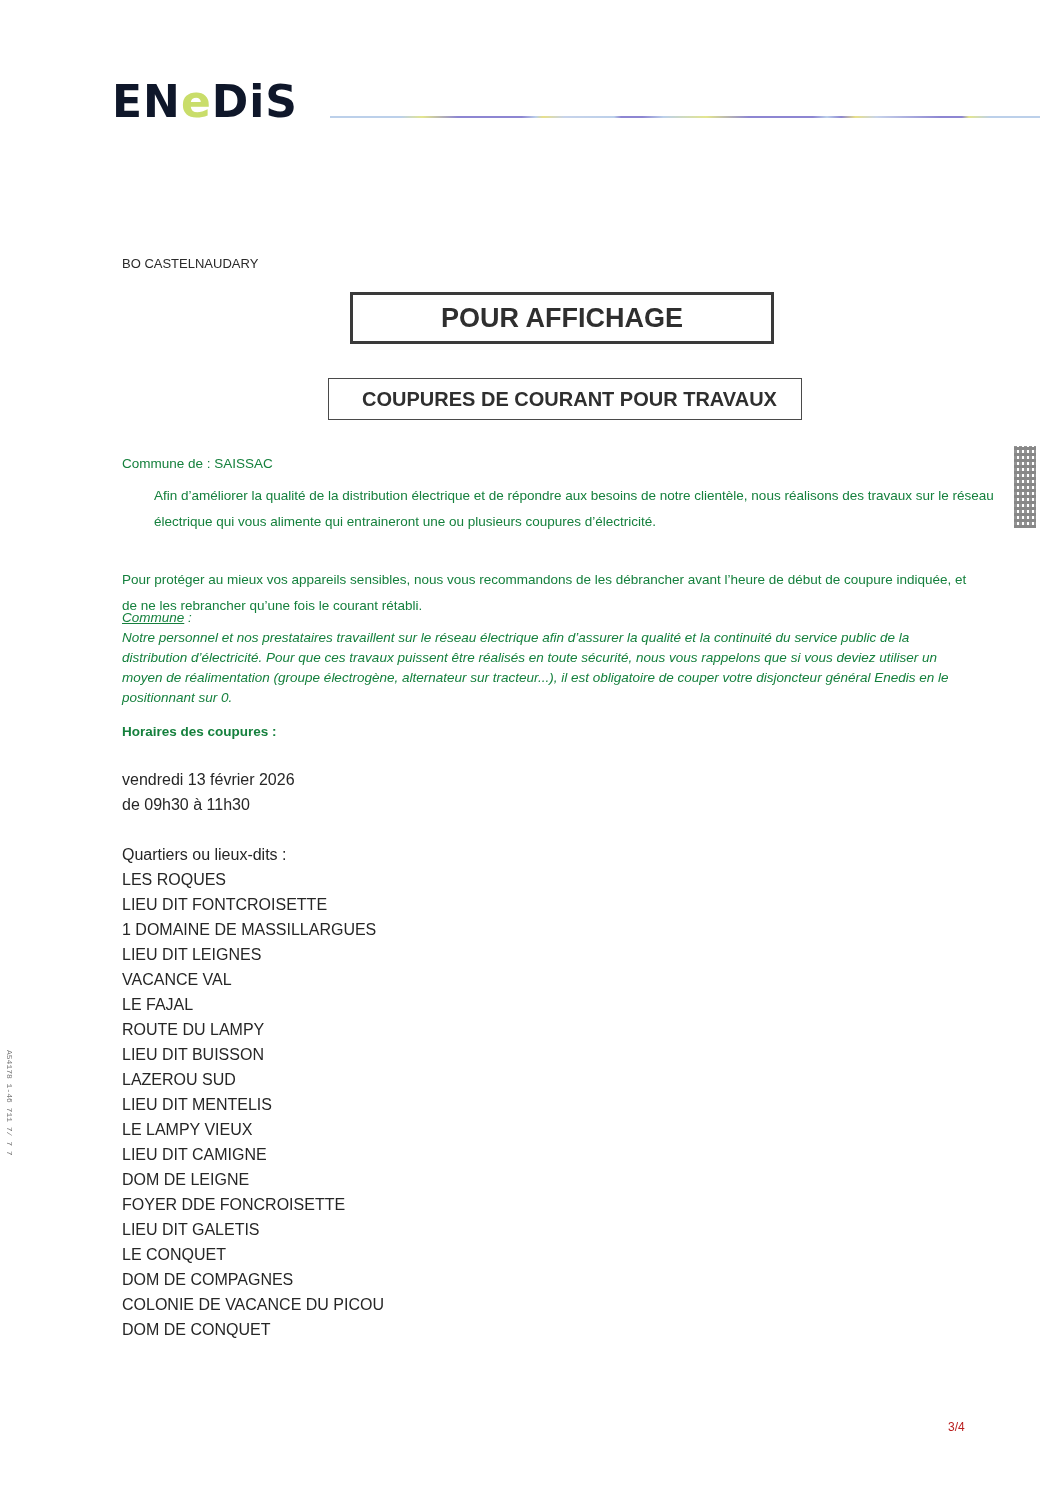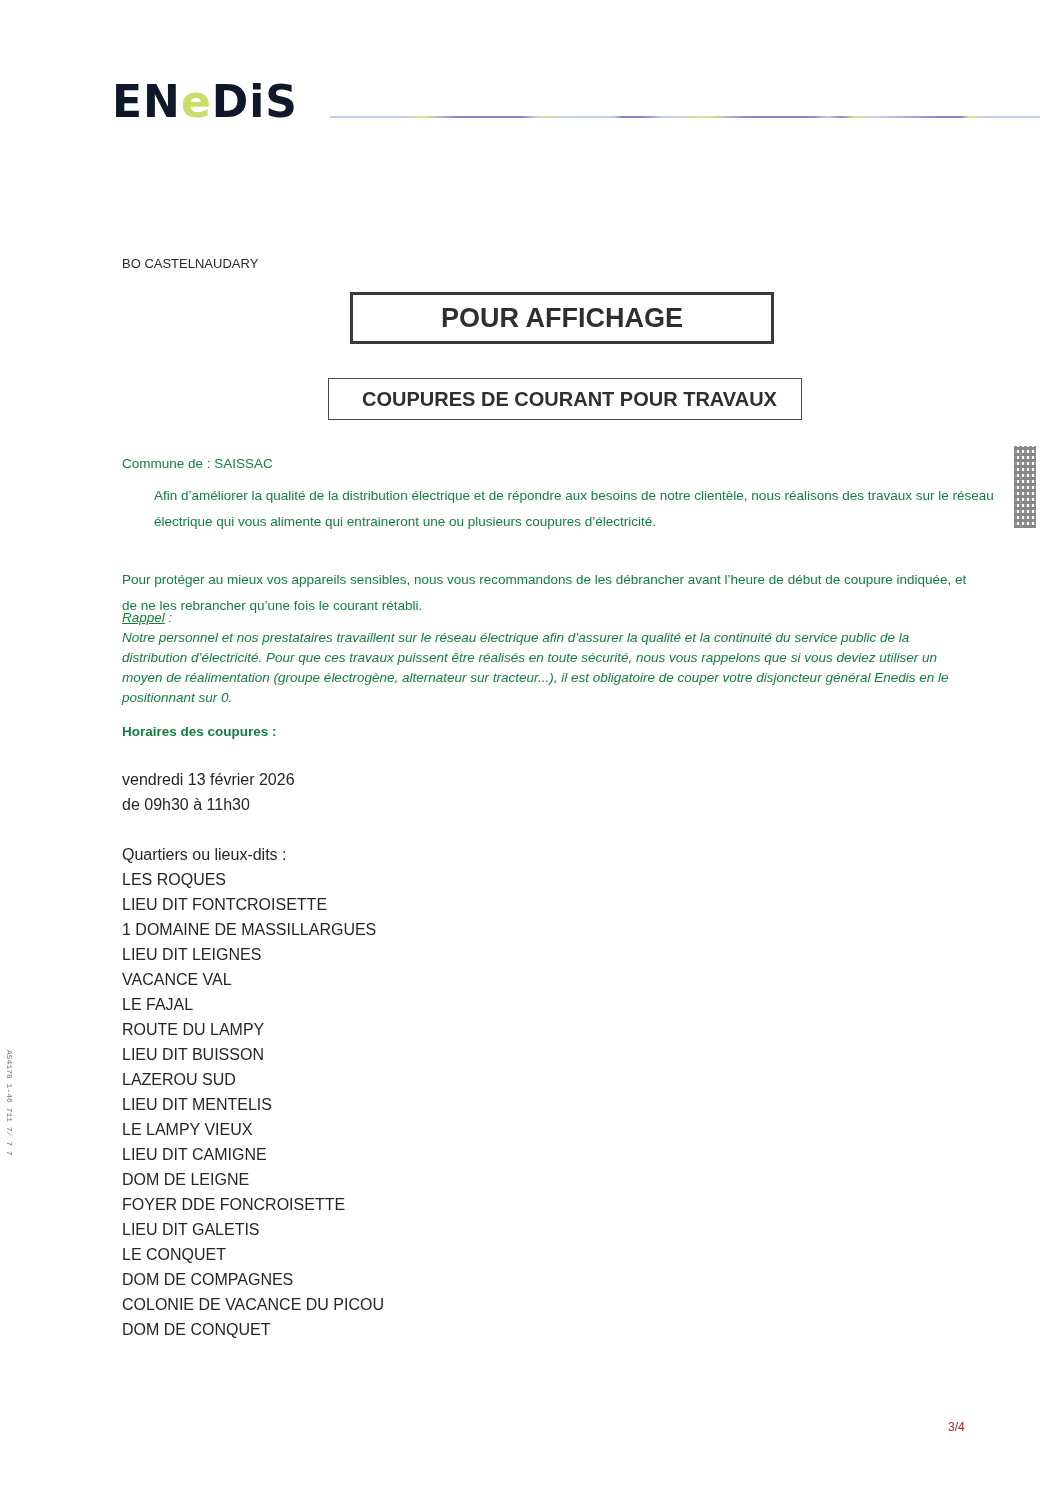--- a/index.html
+++ b/index.html
@@ -64,21 +64,21 @@
   <span>COUPURES DE COURANT POUR TRAVAUX</span>
 </div>
 
 <div class="abs qr"></div>
 
 <div class="abs body-text commune">Commune de : SAISSAC</div>
 <div class="abs body-text para1">Afin d’améliorer la qualité de la distribution électrique et de répondre aux besoins de notre clientèle, nous réalisons des travaux sur le réseau électrique qui vous alimente qui entraineront une ou plusieurs coupures d’électricité.</div>
 <div class="abs body-text para2">Pour protéger au mieux vos appareils sensibles, nous vous recommandons de les débrancher avant l’heure de début de coupure indiquée, et de ne les rebrancher qu’une fois le courant rétabli.</div>
 
 <div class="abs body-text rappel">
-  <div><span class="title">Rappel</span><span> :</span></div>
+  <div><span class="title">Commune</span><span> :</span></div>
   <div>Notre personnel et nos prestataires travaillent sur le réseau électrique afin d’assurer la qualité et la continuité du service public de la distribution d’électricité. Pour que ces travaux puissent être réalisés en toute sécurité, nous vous rappelons que si vous deviez utiliser un moyen de réalimentation (groupe électrogène, alternateur sur tracteur...), il est obligatoire de couper votre disjoncteur général Enedis en le positionnant sur 0.</div>
 </div>
 
 <div class="abs body-text horaires">Horaires des coupures :</div>
 
 <div class="abs sched">
   <div>vendredi 13 février 2026</div>
   <div>de 09h30 à 11h30</div>
   <div class="gap"></div>
   <div>Quartiers ou lieux-dits :</div>

